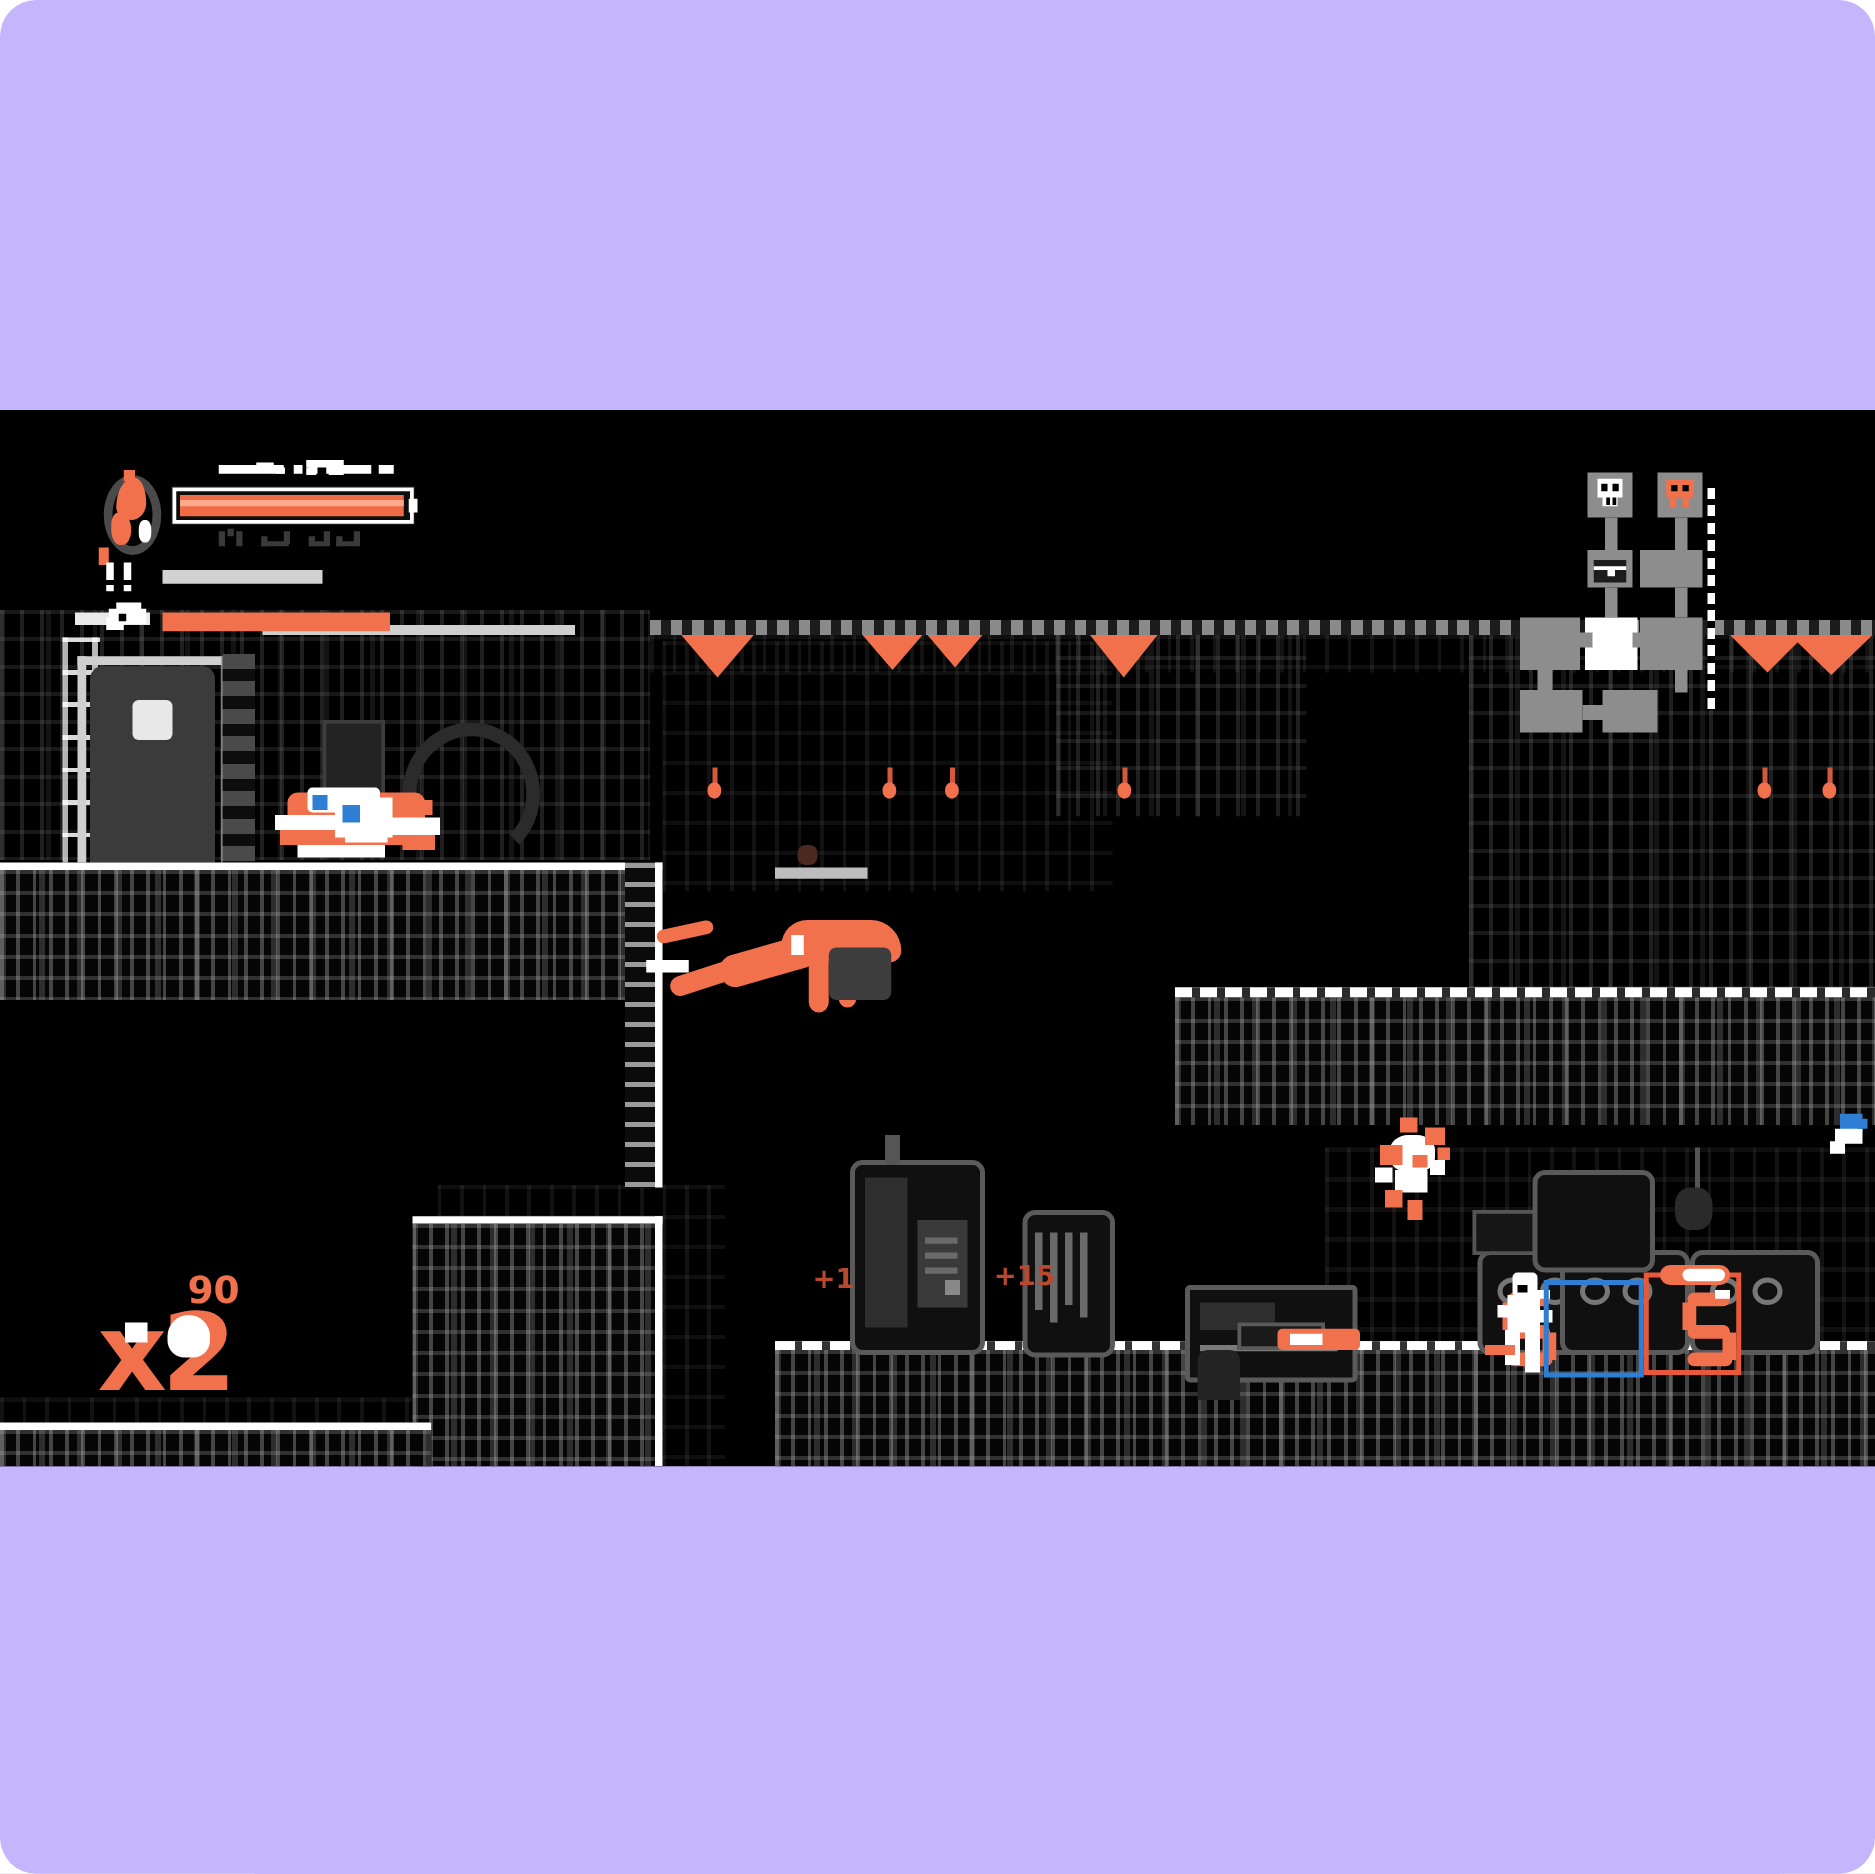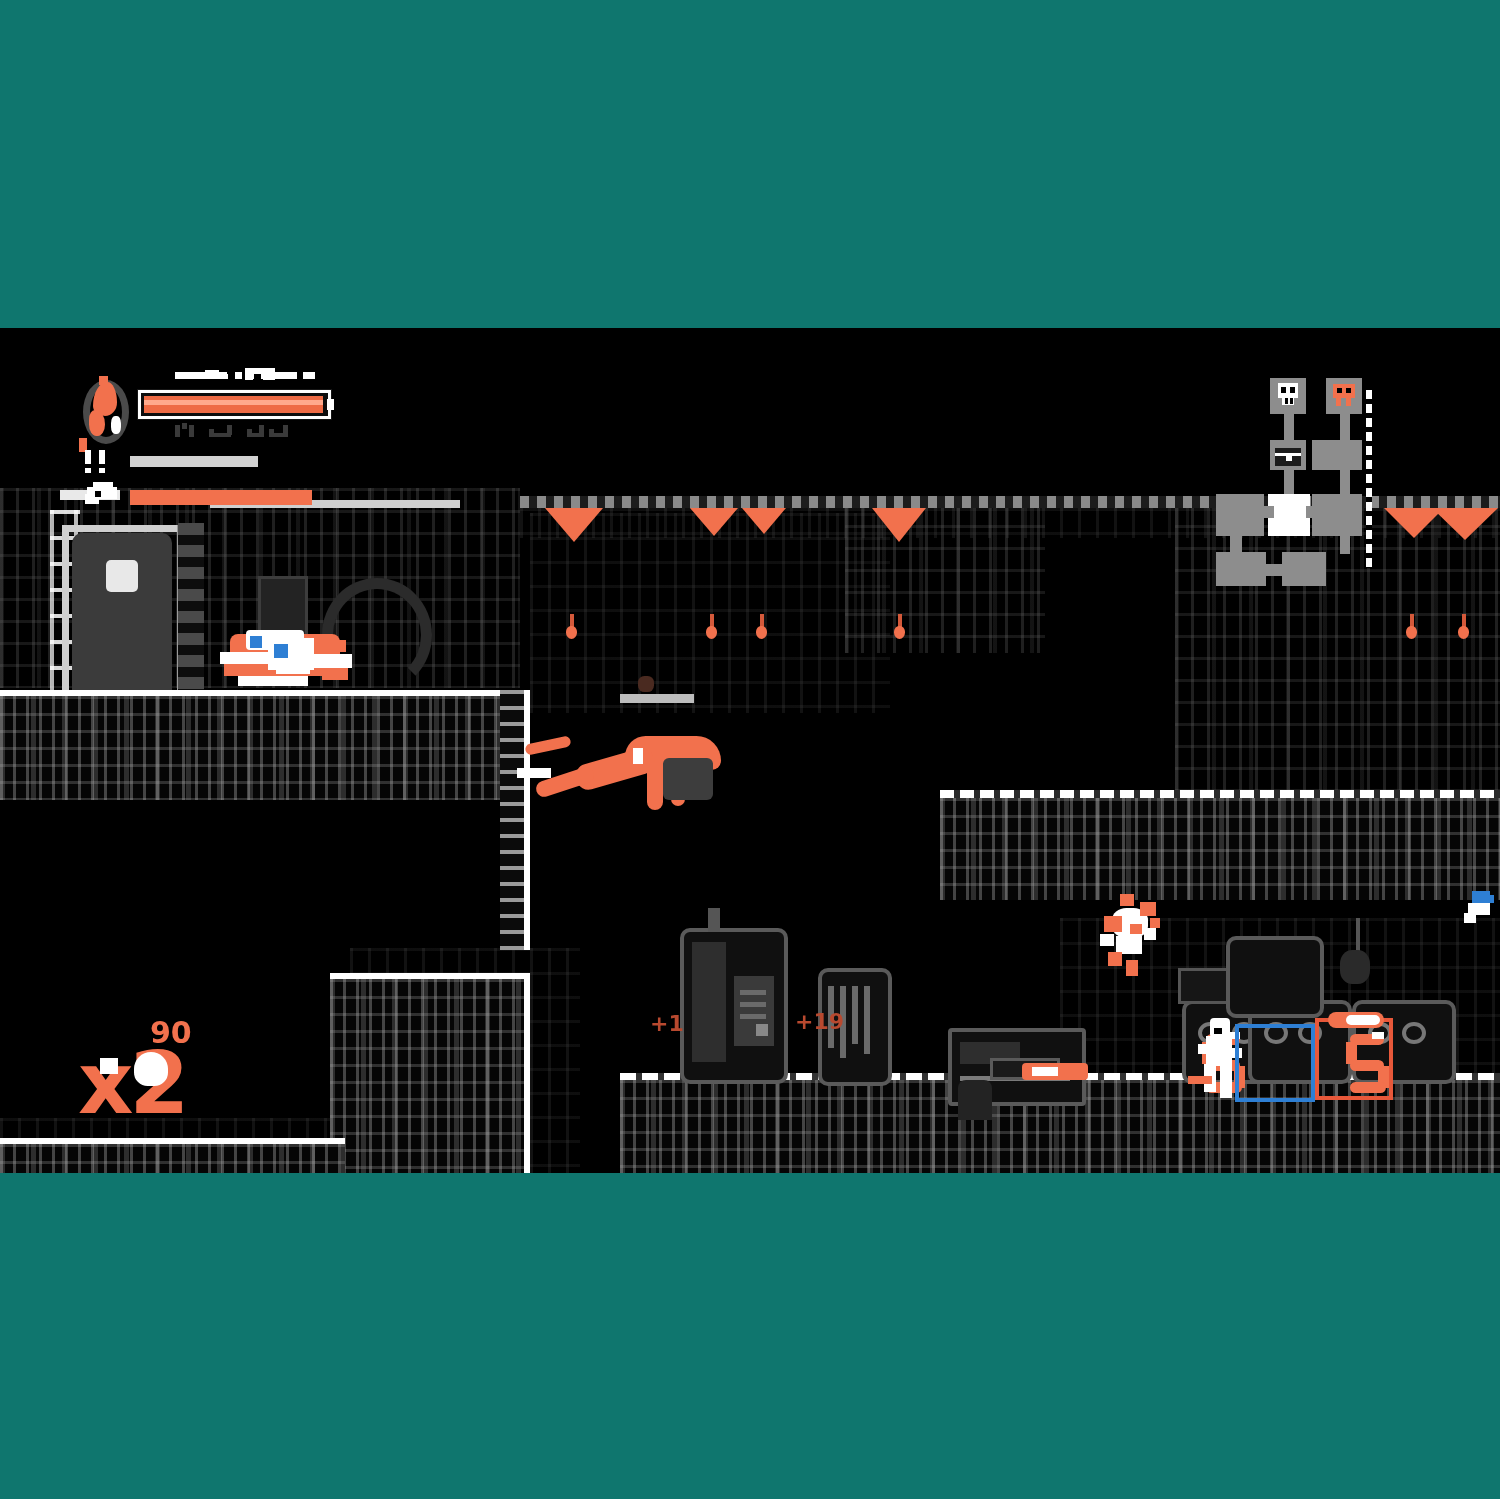--- a/index.html
+++ b/index.html
@@ -1,19 +1,19 @@
 <!DOCTYPE html>
 <html><head>
 <meta charset="utf-8">
 <style>
   html,body{margin:0;padding:0;background:#ffffff;}
   body{width:1500px;height:1499px;overflow:hidden;font-family:"Liberation Sans",sans-serif;}
 
   
-  #screen{position:relative;width:1500px;height:1499px;background:#0f766e;}
+  #screen{position:relative;width:1500px;height:1499px;background:#c4b5fd;border-radius:29px;}
   #game{position:absolute;left:0;top:328px;width:1500px;height:845px;background:#000000;overflow:hidden;}
 
   
   #game *{image-rendering:pixelated;}
 
   
   .rect{position:absolute;}
 
   
   #hud-health{position:absolute;left:75px;top:40px;width:280px;height:90px;}
@@ -460,21 +460,21 @@
     </div>
 
     <div id="multiplier">
       <div id="mult-num">90</div>
       <div id="mult-text">x2</div>
       <div id="mult-hl"></div>
       <div id="mult-hl2"></div>
     </div>
 
     <div class="floatnum" id="fn1">+1</div>
-    <div class="floatnum" id="fn2">+19</div>
+    <div class="floatnum" id="fn2">+15</div>
 
     <div id="minimap">
 
       <div class="mm-icon" style="left:54px;top:0px;width:36px;height:36px;">
         <div class="box"></div>
         <div class="skull">
           <i style="left:2px;top:0px;width:20px;height:15px;"></i>
           <i style="left:6px;top:14px;width:12px;height:8px;"></i>
           <b style="left:5px;top:4px;width:5px;height:6px;"></b>
           <b style="left:14px;top:4px;width:5px;height:6px;"></b>

